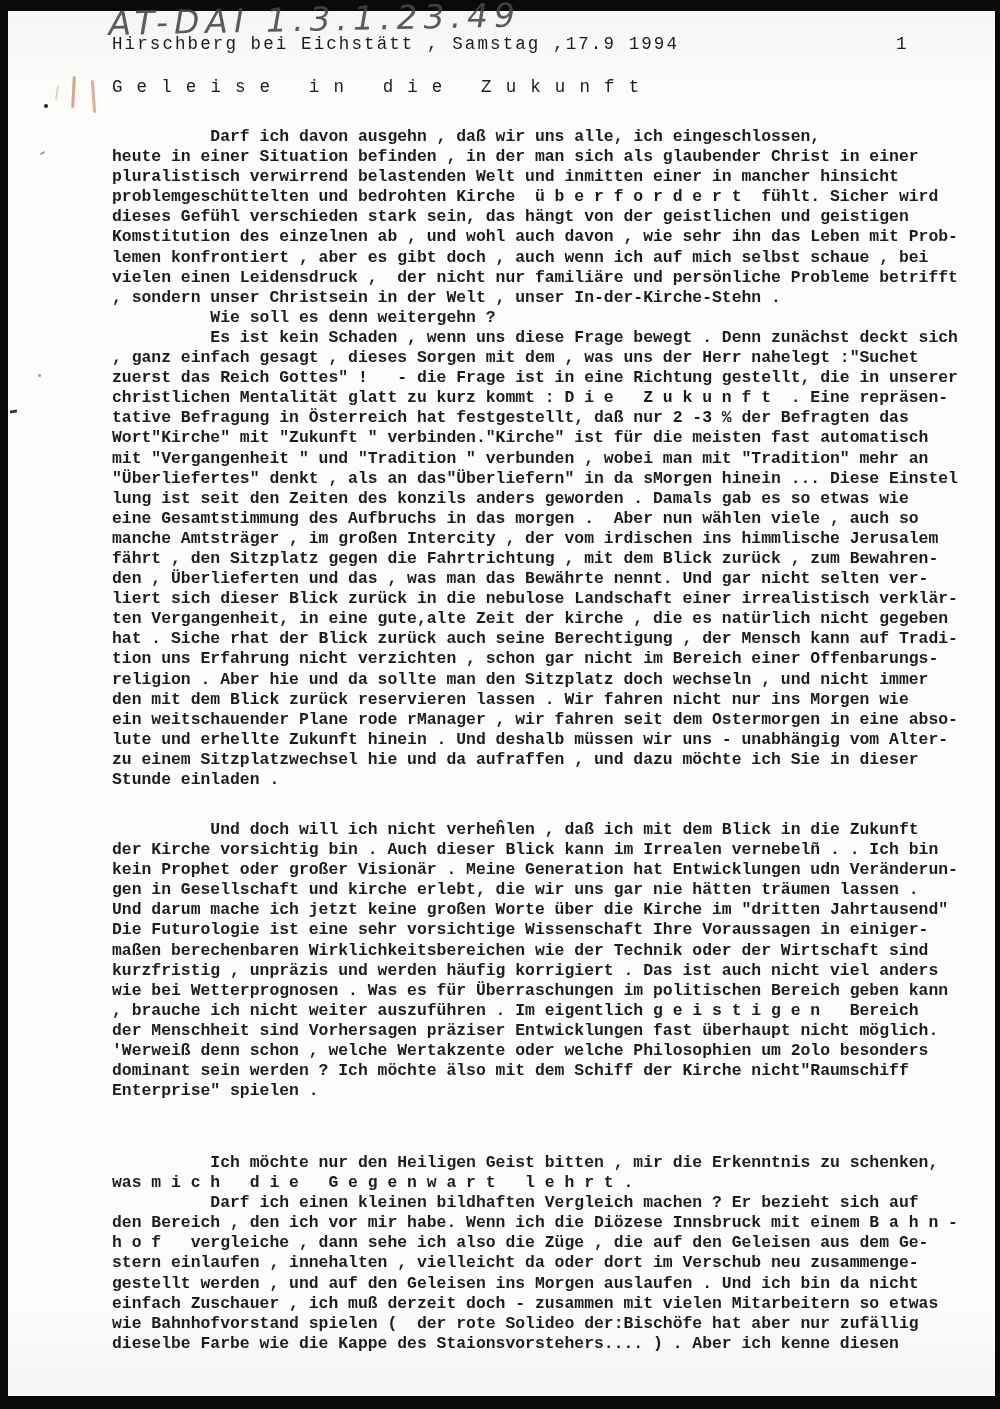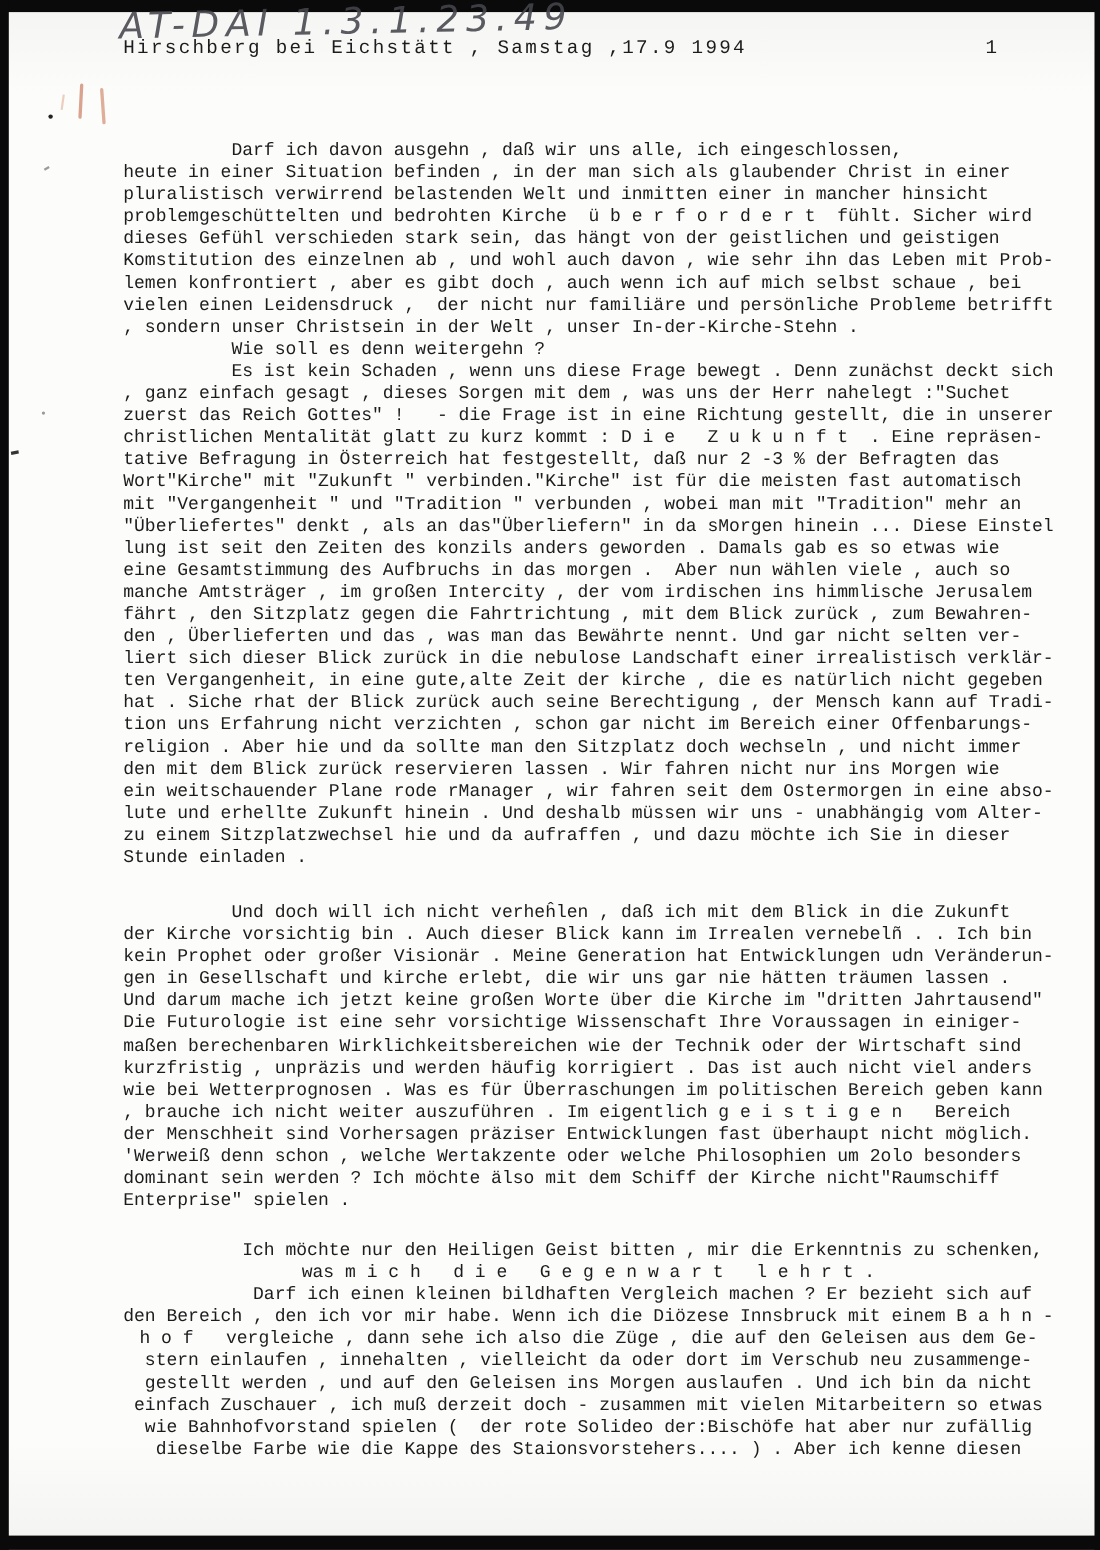--- a/index.html
+++ b/index.html
@@ -34,24 +34,25 @@
     font-size:17.5px;
   }
   .doc-title{
     position:absolute;left:112px;top:77px;
     font-size:17.5px;letter-spacing:1.8px;white-space:pre;
   }
   .para{
     position:absolute;left:112px;
     font-size:16.4px;line-height:20.1px;
     white-space:pre;
+    font-weight:bold;
   }
   .para-1{top:127px;}
   .para-2{top:820px;}
-  .para-3{top:1127px;text-align:center;}
+  .para-3{top:1153px;}
 
   
   .mark{position:absolute;}
   .red-stroke-1{left:72px;top:76px;width:3px;height:32px;background:#bb5a38;opacity:.55;transform:rotate(3deg);border-radius:2px;}
   .red-stroke-2{left:92px;top:80px;width:3px;height:33px;background:#c06038;opacity:.5;transform:rotate(-4deg);border-radius:2px;}
   .red-stroke-3{left:56px;top:86px;width:2px;height:14px;background:#c87a50;opacity:.35;transform:rotate(8deg);}
   .black-dot{left:44px;top:104px;width:4px;height:4px;background:#222;border-radius:50%;}
   .speck-1{left:40px;top:152px;width:5px;height:2px;background:#9a9a98;transform:rotate(-30deg);}
   .speck-2{left:38px;top:374px;width:3px;height:3px;background:#9a9a98;border-radius:50%;}
   .speck-3{left:10px;top:410px;width:7px;height:3px;background:#333;transform:rotate(-10deg);}
@@ -64,20 +65,21 @@
   <div class="edge edge-top"></div>
   <div class="edge edge-left"></div>
   <div class="edge edge-right"></div>
   <div class="edge edge-bottom"></div>
 
   <div class="handwriting">AT-DAI 1.3.1.23.49</div>
 
   <div class="dateline">Hirschberg bei Eichstätt , Samstag ,17.9 1994</div>
   <div class="page-number">1</div>
 
+  <div class="doc-title">G e l e i s e   i n   d i e   Z u k u n f t</div>
 
   <div class="para para-1">          Darf ich davon ausgehn , daß wir uns alle, ich eingeschlossen,
 heute in einer Situation befinden , in der man sich als glaubender Christ in einer
 pluralistisch verwirrend belastenden Welt und inmitten einer in mancher hinsicht
 problemgeschüttelten und bedrohten Kirche  ü b e r f o r d e r t  fühlt. Sicher wird
 dieses Gefühl verschieden stark sein, das hängt von der geistlichen und geistigen
 Komstitution des einzelnen ab , und wohl auch davon , wie sehr ihn das Leben mit Prob-
 lemen konfrontiert , aber es gibt doch , auch wenn ich auf mich selbst schaue , bei
 vielen einen Leidensdruck ,  der nicht nur familiäre und persönliche Probleme betrifft
 , sondern unser Christsein in der Welt , unser In-der-Kirche-Stehn .

